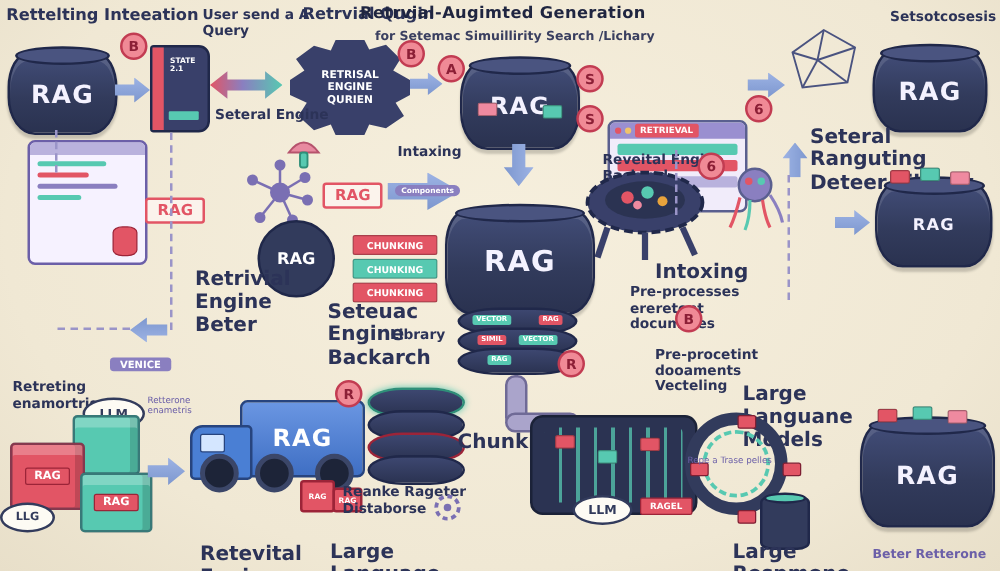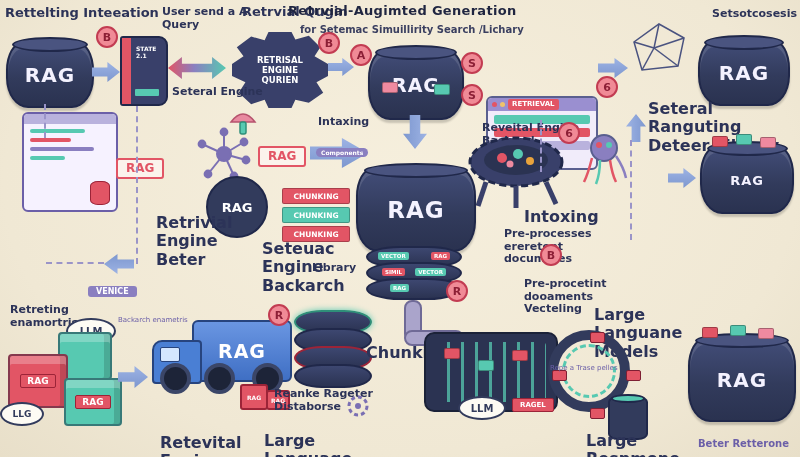--- a/index.html
+++ b/index.html
@@ -286,21 +286,21 @@
   <div class="dash-v" style="left:630px;top:140px;height:100px;"></div>
 
   <div class="arrow a-left" style="left:104px;top:254px;width:30px;height:20px;"></div>
   <div style="position:absolute;left:88px;top:286px;background:#8a7fc0;color:#fff;font-size:8px;font-weight:bold;padding:1px 8px;border-radius:3px;">VENICE</div>
 
   <div class="pipe" style="left:404px;top:300px;width:14px;height:38px;"></div>
   <div class="pipe" style="left:404px;top:330px;width:56px;height:12px;"></div>
 
   <div class="lbl s11" style="left:10px;top:304px;width:130px;">Retreting enamortris</div>
   <div class="oval" style="left:66px;top:318px;width:46px;height:22px;font-size:10px;">LLM</div>
-  <div class="lbl s7 purple" style="left:118px;top:316px;width:70px;font-weight:normal;">Backarch enametris</div>
+  <div class="lbl s7 purple" style="left:118px;top:316px;width:70px;font-weight:normal;">Retterone enametris</div>
 
   <div class="cube c-teal" style="left:58px;top:332px;width:50px;height:44px;"></div>
   <div class="cube c-red" style="left:8px;top:354px;width:56px;height:50px;">
     <span class="mini-rag">RAG</span>
   </div>
   <div class="cube c-teal" style="left:64px;top:378px;width:54px;height:44px;">
     <span class="mini-rag">RAG</span>
   </div>
   <div class="oval" style="left:0px;top:402px;width:40px;height:20px;font-size:9px;">LLG</div>
 

